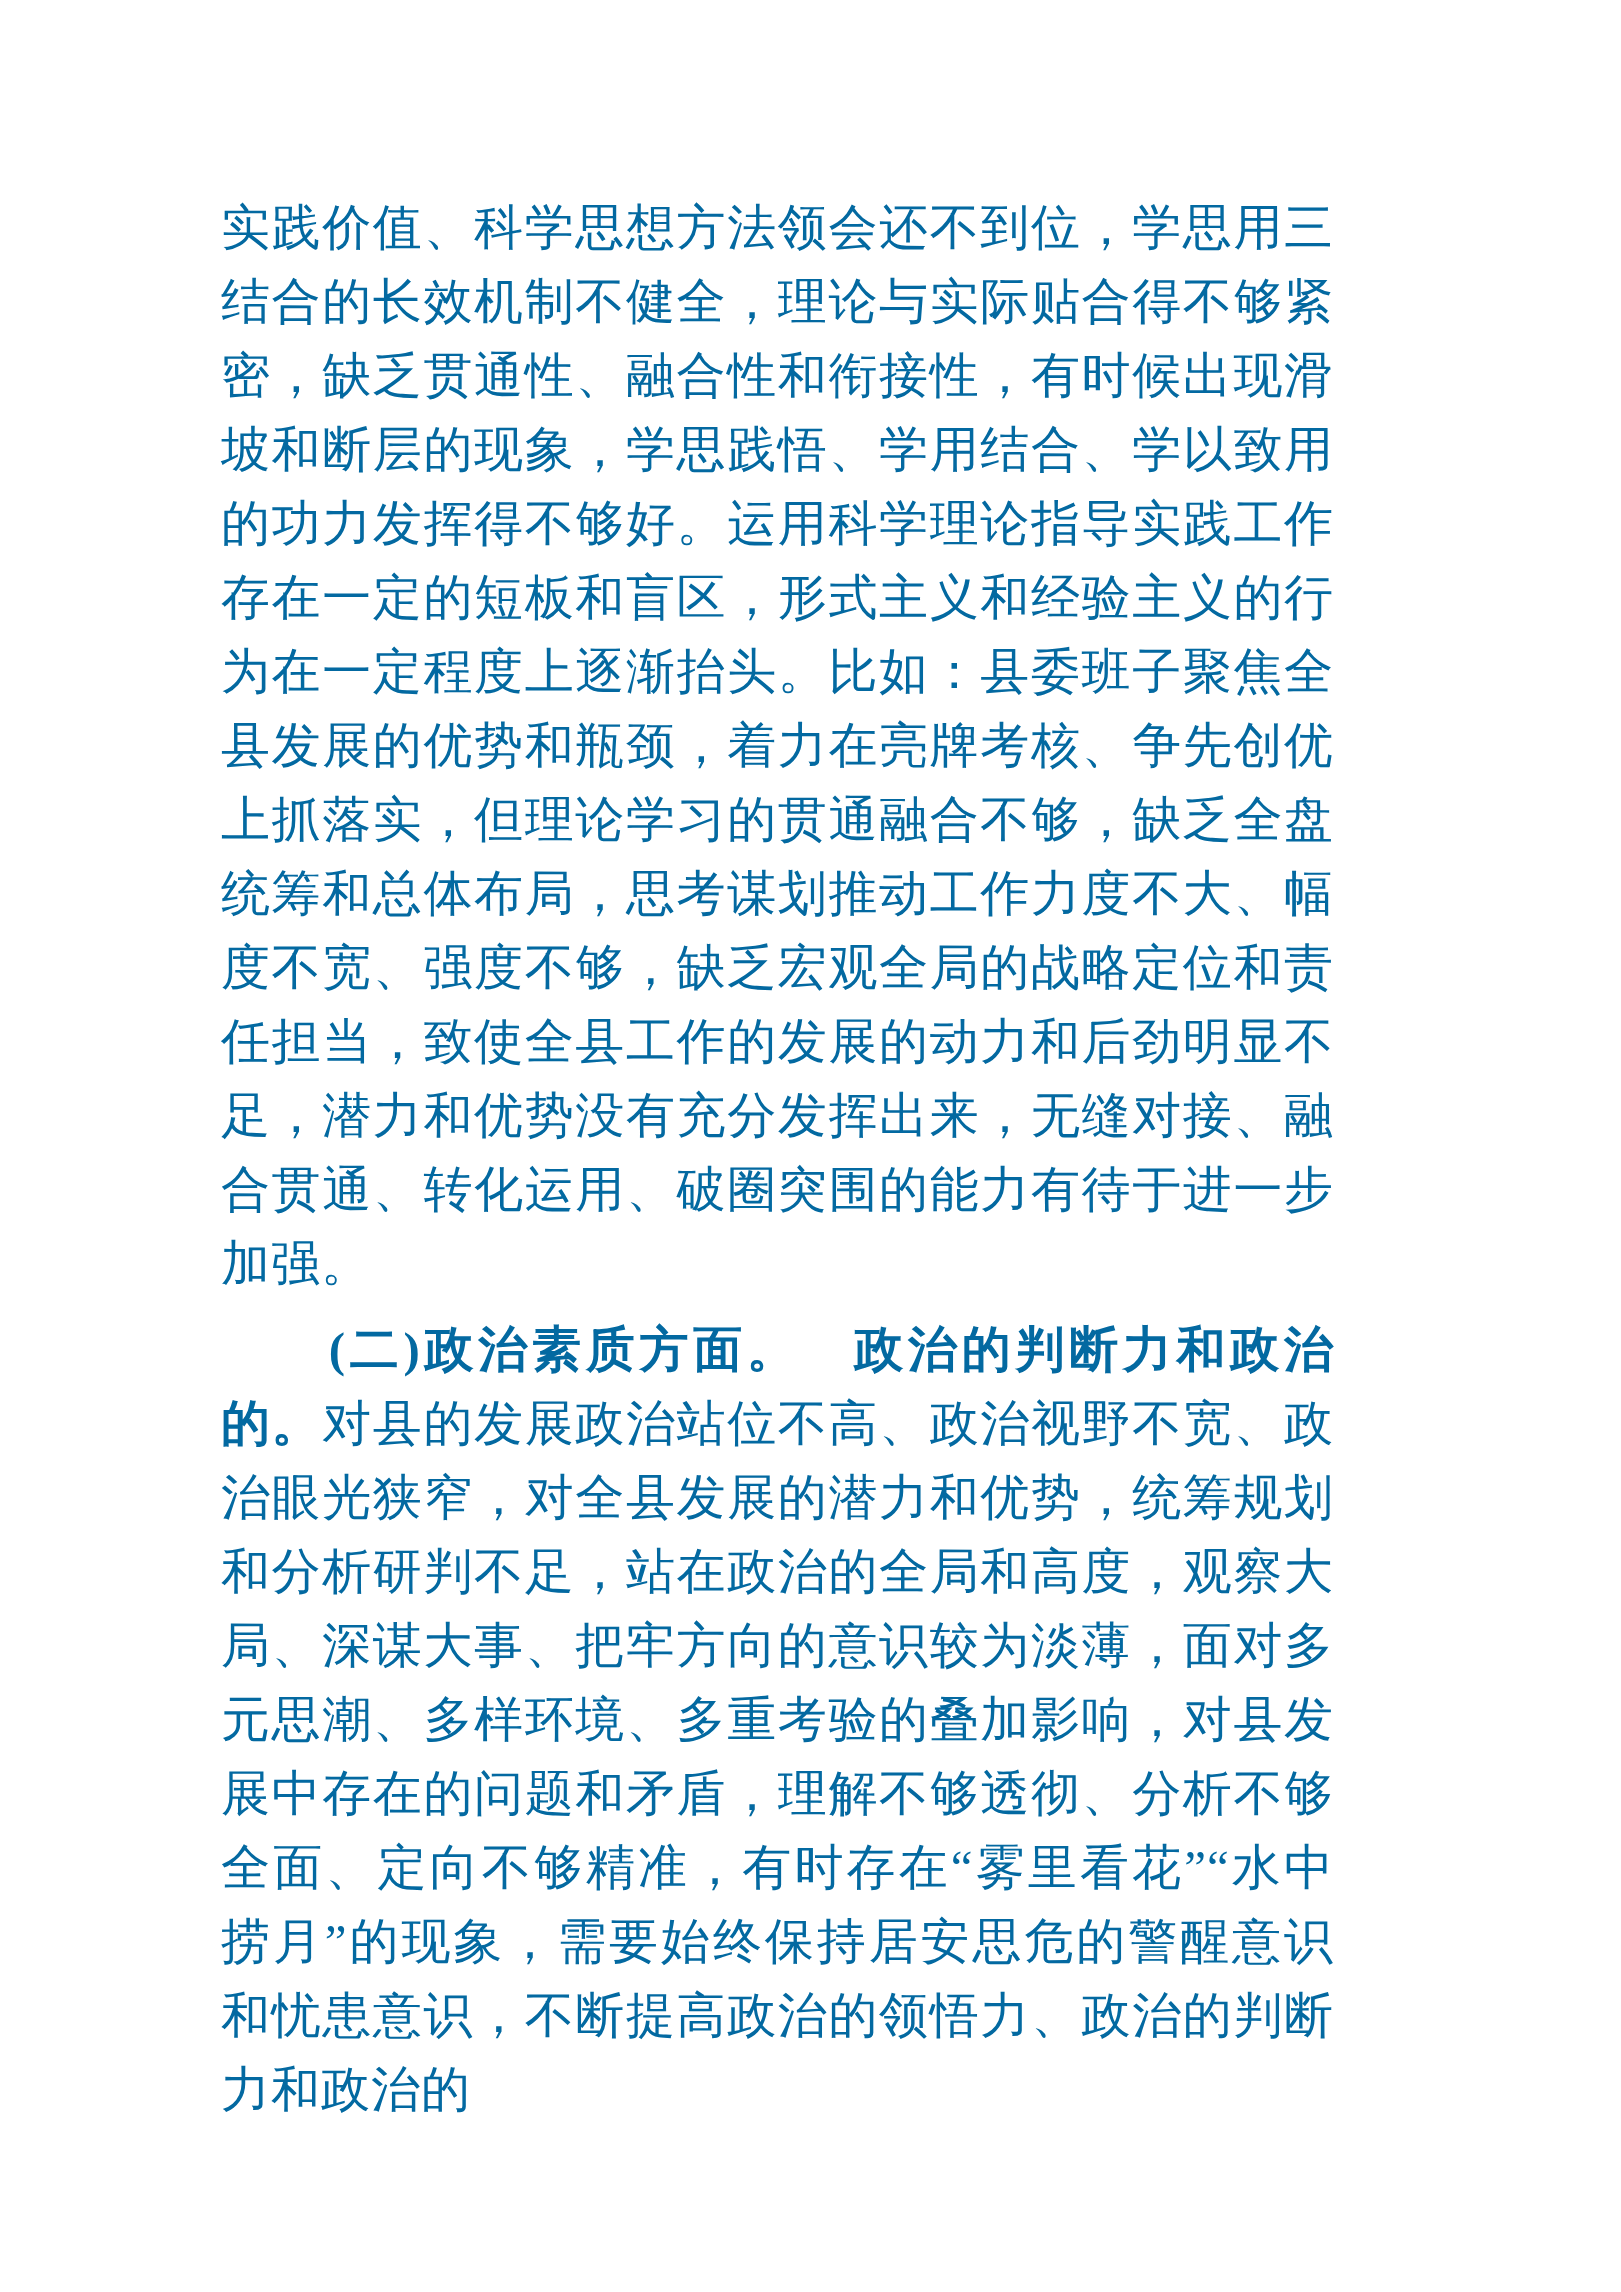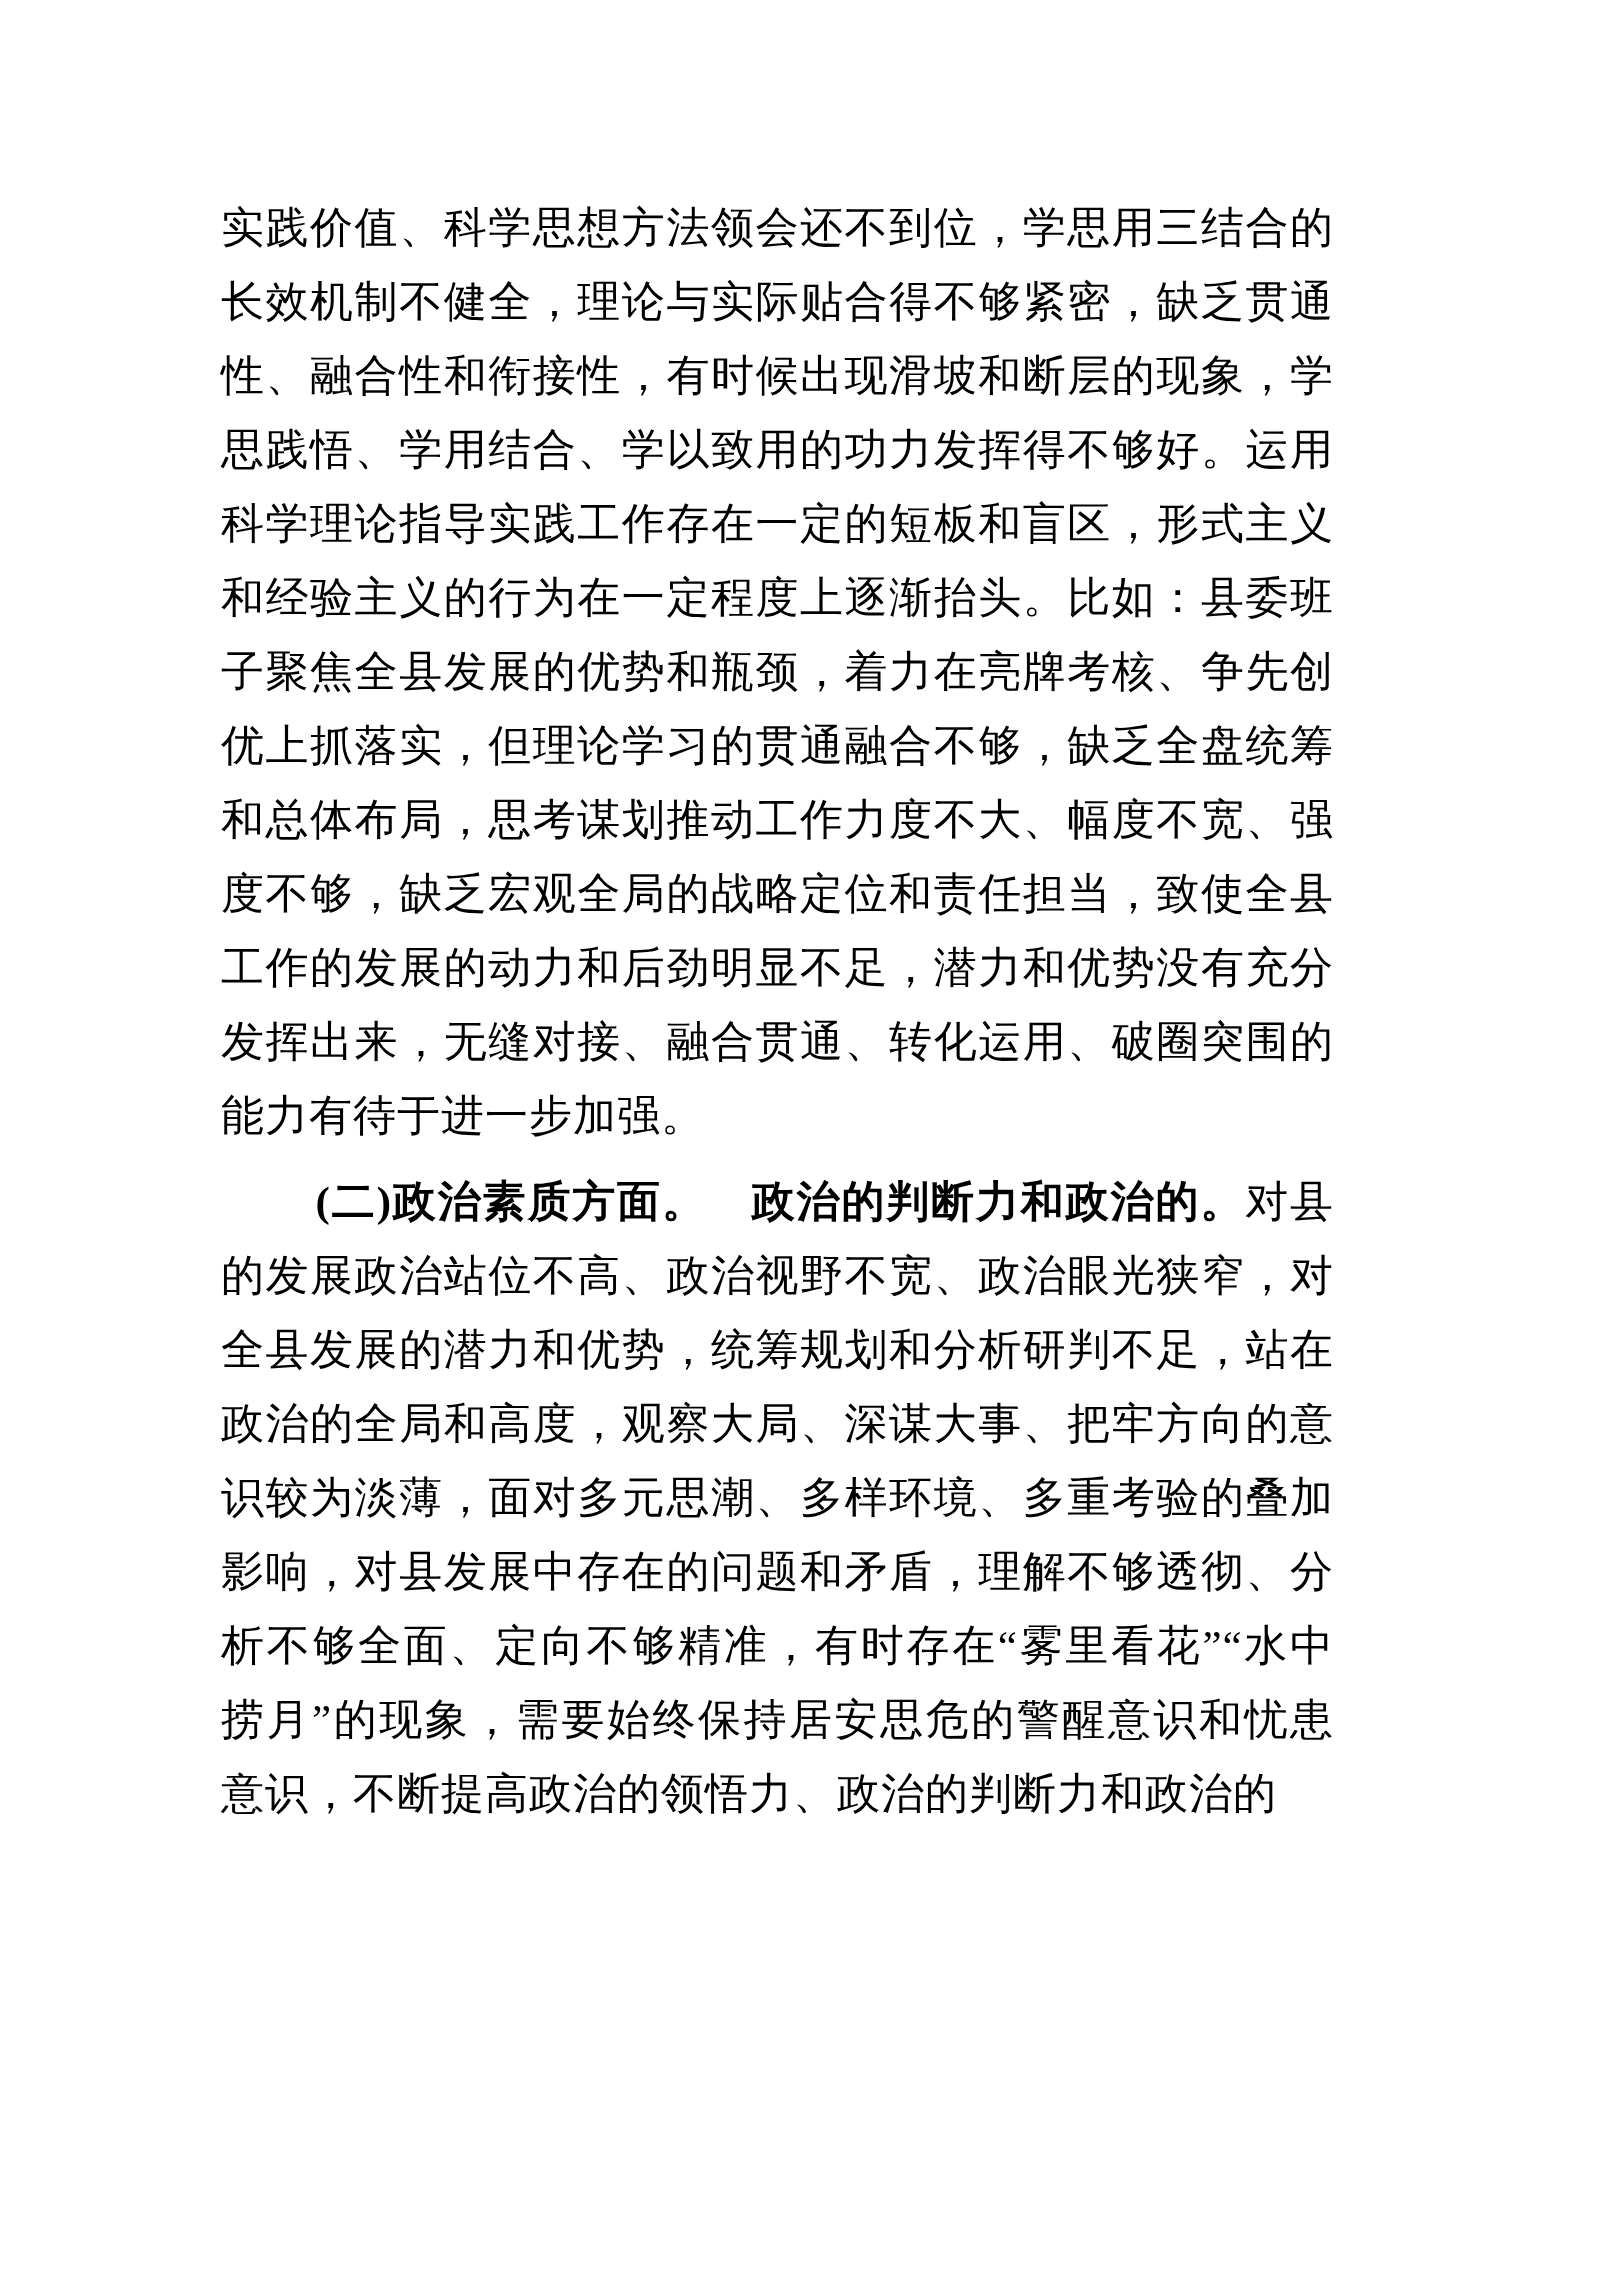--- a/index.html
+++ b/index.html
@@ -17,24 +17,24 @@
   .text-block {
     position: absolute;
     left: 221px;
     top: 191px;
     width: 1113px;
   }
   p.para {
     margin: 0;
     padding: 0;
     font-family: "Liberation Serif", "DejaVu Serif", serif;
-    font-size: 43px;
+    font-size: 49px;
     line-height: 74px;
     letter-spacing: 1px;
-    color: #000000;
+    color: #0369a1;
     text-align: justify;
     text-justify: inter-character;
     word-break: break-all;
   }
   p.para.indent {
     text-indent: 2.2em;
     margin-top: 11.8px;
   }
   p.para strong {
     font-weight: bold;

